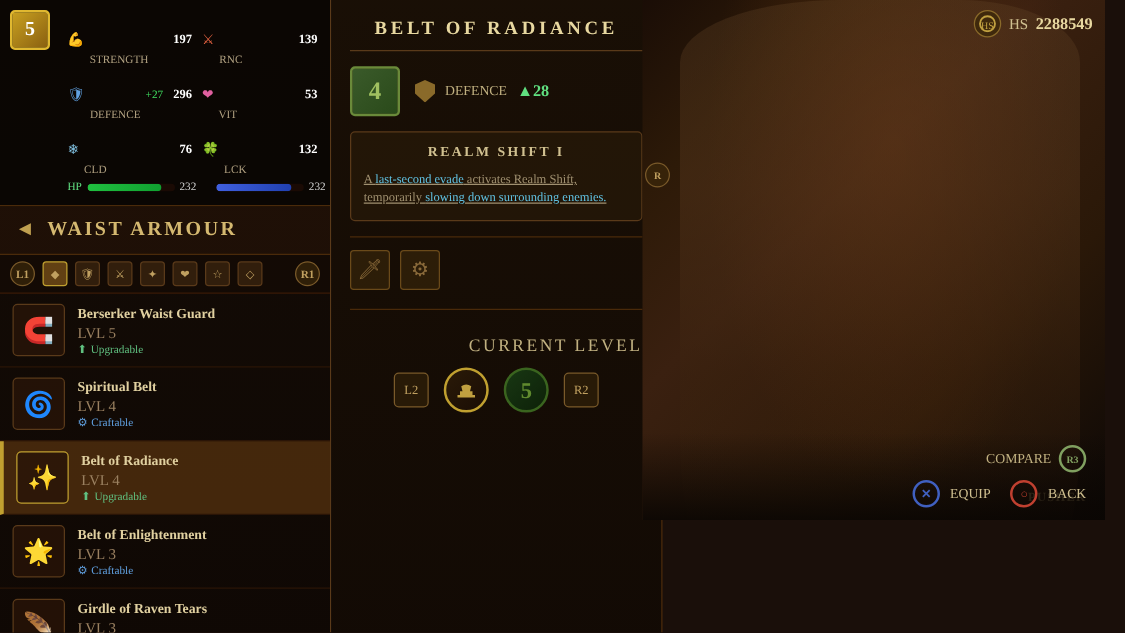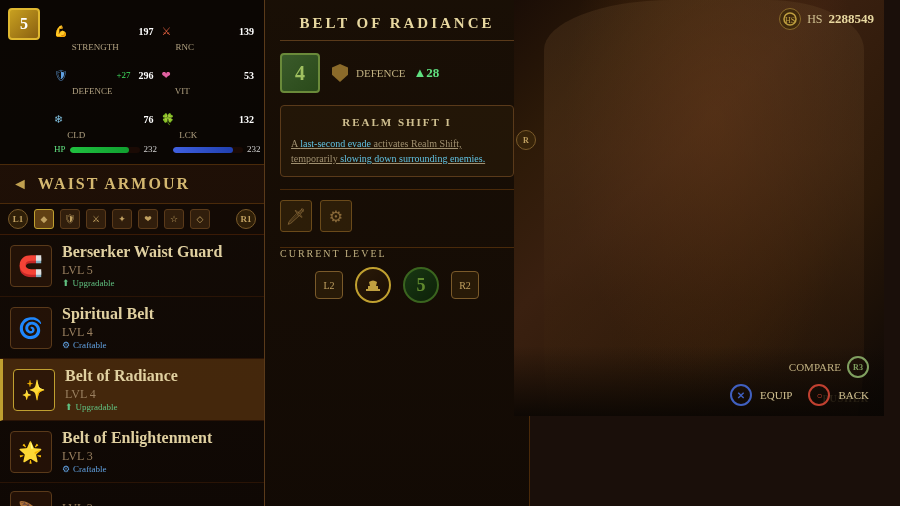--- a/index.html
+++ b/index.html
@@ -140,21 +140,21 @@
       border-radius: 4px;
       display: flex;
       align-items: center;
       justify-content: center;
       flex-shrink: 0;
       font-size: 20px;
       color: #8a6a3a;
     }
 
     .armor-info { flex: 1; }
-    .armor-name { color: #e0d0a0; font-size: 16px; font-weight: bold; }
+    .armor-name { color: #e0d0a0; font-size: 11px; font-weight: bold; }
     .armor-level { color: #9a8060; font-size: 12px; margin-top: 2px; }
     .armor-status {
       font-size: 9px;
       color: #60c080;
       display: flex;
       align-items: center;
       gap: 3px;
     }
     .armor-status.craftable { color: #60a0e0; }
 
@@ -273,28 +273,28 @@
       font-size: 10px;
       color: #c0b080;
       line-height: 1.6;
     }
     .slow-info strong { color: #e0d0a0; }
 
     .current-level-section {
       margin-top: 15px;
     }
     .current-level-title {
-      text-align: left;
+      text-align: right;
       color: #c0b080;
-      font-size: 10px;
+      font-size: 14px;
       letter-spacing: 2px;
       text-transform: uppercase;
       margin-bottom: 8px;
       border-top: 1px solid #4a2a0a;
-      padding-top: 0;
+      padding-top: 22px;
     }
 
     .level-selector {
       display: flex;
       align-items: center;
       justify-content: center;
       gap: 12px;
     }
 
     .level-btn {
@@ -591,20 +591,21 @@
         <div class="armor-status craftable">
           <span>⚙</span>
           <span>Craftable</span>
         </div>
       </div>
     </div>
 
     <div class="armor-item">
       <div class="armor-icon-box">🪶</div>
       <div class="armor-info">
+        <div class="armor-name">Girdle of Raven Tears</div>
         <div class="armor-level">LVL 3</div>
         <div class="armor-status">
           <span>⬆</span>
           <span>Upgradable</span>
         </div>
       </div>
     </div>
   </div>
 </div>
 

